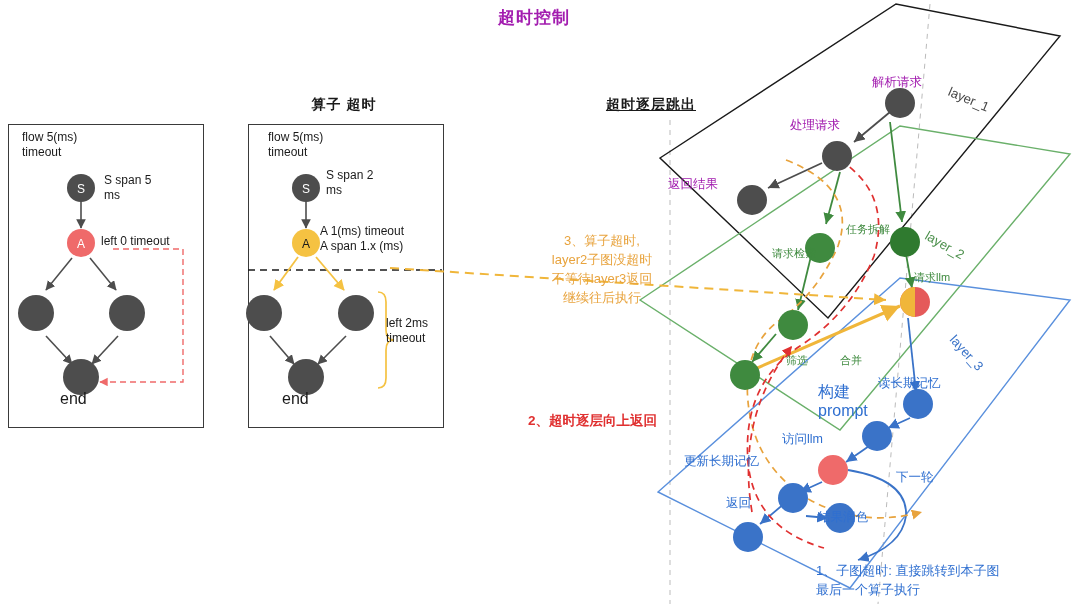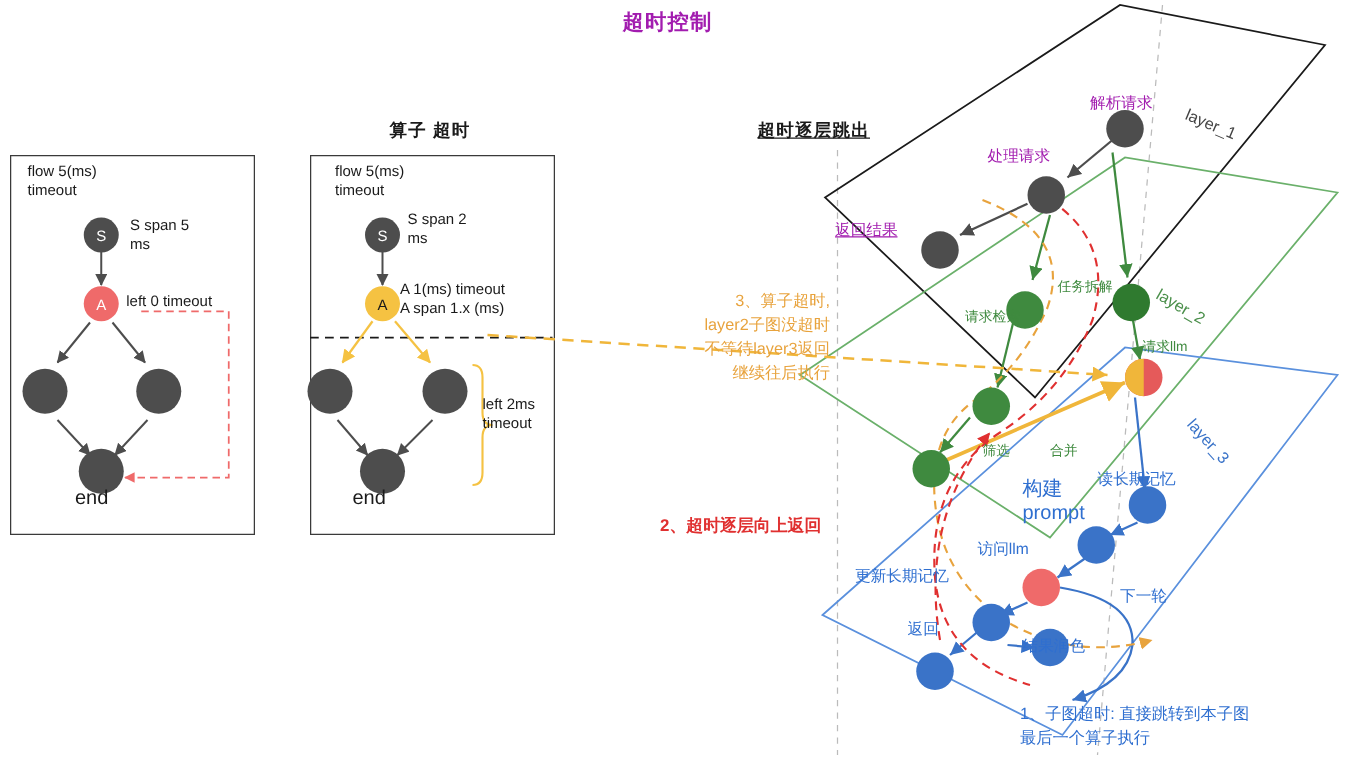--- a/index.html
+++ b/index.html
@@ -243,42 +243,42 @@
     <circle cx="318" cy="404" r="15" fill="#3a73c8"></circle>
     <circle cx="277" cy="436" r="15" fill="#3a73c8"></circle>
     <circle cx="233" cy="470" r="15" fill="#ef6a6a"></circle>
     <circle cx="193" cy="498" r="15" fill="#3a73c8"></circle>
     <circle cx="148" cy="537" r="15" fill="#3a73c8"></circle>
     <circle cx="240" cy="518" r="15" fill="#3a73c8"></circle>
   </svg>
 
   <div class="abs lbl-node" style="left:872px; top:74px;">解析请求</div>
   <div class="abs lbl-node" style="left:790px; top:117px;">处理请求</div>
-  <div class="abs lbl-node" style="left:668px; top:176px;text-decoration:underline;">返回结果</div>
+  <div class="abs lbl-node" style="left:668px; top:176px;">返回结果</div>
 
   <div class="abs lbl-green" style="left:846px; top:222px;">任务拆解</div>
   <div class="abs lbl-green" style="left:772px; top:246px;">请求检索</div>
   <div class="abs lbl-green" style="left:914px; top:270px;">请求llm</div>
   <div class="abs lbl-green" style="left:786px; top:353px;">筛选</div>
   <div class="abs lbl-green" style="left:840px; top:353px;">合并</div>
 
   <div class="abs lbl-blue" style="left:878px; top:374px; font-size:12.5px;">读长期记忆</div>
   <div class="abs lbl-blue" style="left:818px; top:382px; font-size:16px; line-height:1.2;">构建
 prompt</div>
   <div class="abs lbl-blue" style="left:782px; top:430px; font-size:12.5px;">访问llm</div>
   <div class="abs lbl-blue" style="left:684px; top:452px; font-size:12.5px;">更新长期记忆</div>
   <div class="abs lbl-blue" style="left:896px; top:468px; font-size:12.5px;">下一轮</div>
   <div class="abs lbl-blue" style="left:818px; top:508px; font-size:12.5px;">结果润色</div>
   <div class="abs lbl-blue" style="left:726px; top:494px; font-size:12.5px;">返回</div>
 
   <div class="abs lbl-layer" style="left:952px; top:84px; transform:rotate(23deg); transform-origin:left top;">layer_1</div>
   <div class="abs lbl-layer green" style="left:930px; top:228px; transform:rotate(30deg); transform-origin:left top;">layer_2</div>
   <div class="abs lbl-layer blue" style="left:958px; top:332px; transform:rotate(48deg); transform-origin:left top;">layer_3</div>
 
-  <div class="abs lbl-orange" style="left:504px; top:232px; width:160px; text-align:right;">3、算子超时,
+  <div class="abs lbl-orange" style="left:522px; top:232px; width:160px; text-align:center;">3、算子超时,
 layer2子图没超时
 不等待layer3返回
 继续往后执行</div>
   <div class="abs lbl-red-bold" style="left:528px; top:412px;">2、超时逐层向上返回</div>
   <div class="abs lbl-blue" style="left:816px; top:562px; text-align:left;">1、子图超时: 直接跳转到本子图
 最后一个算子执行</div>
 
 </div>
 
 </body></html>

